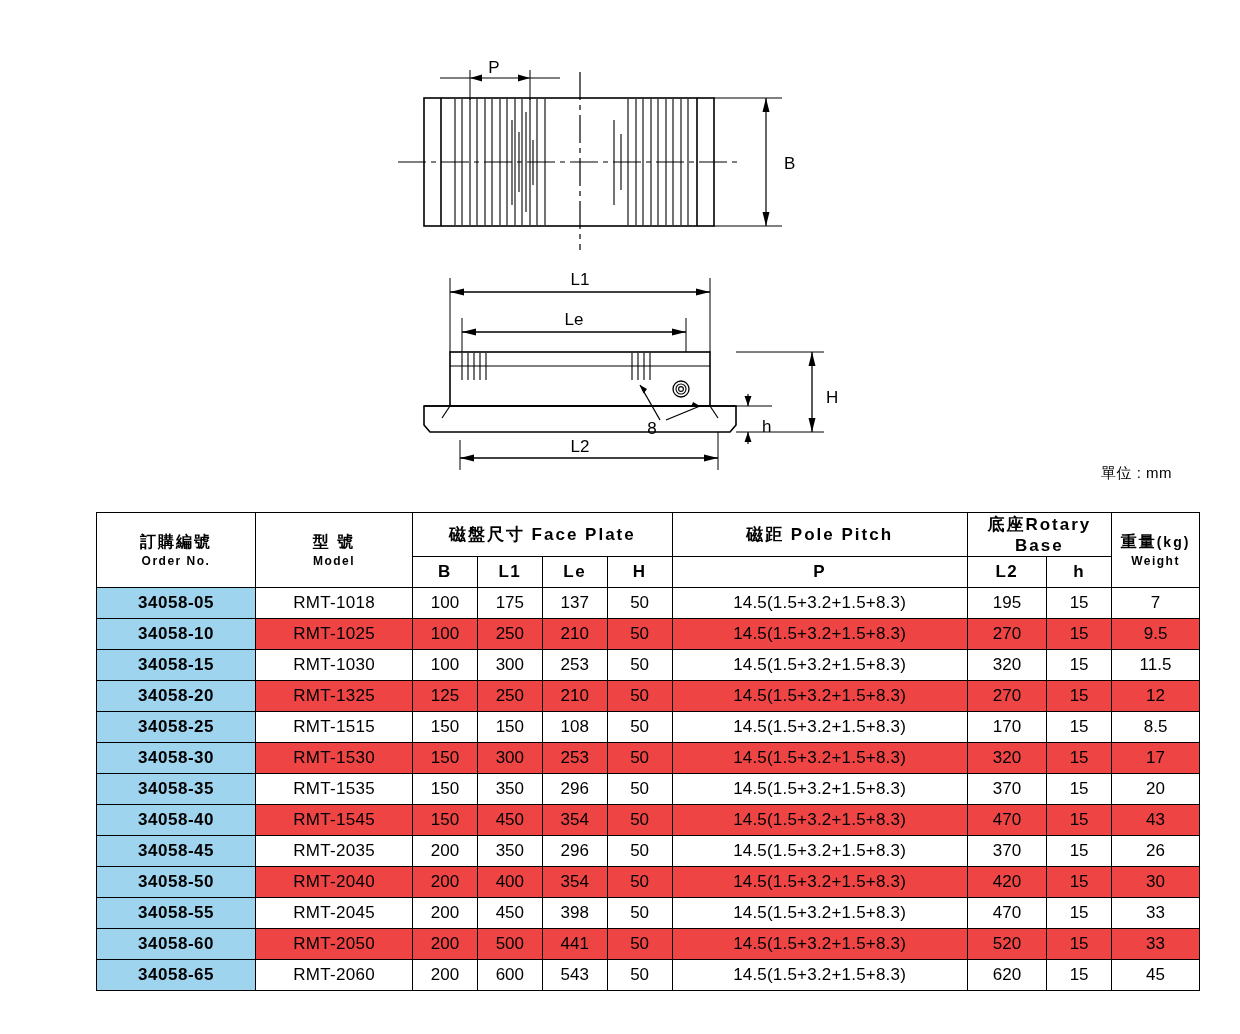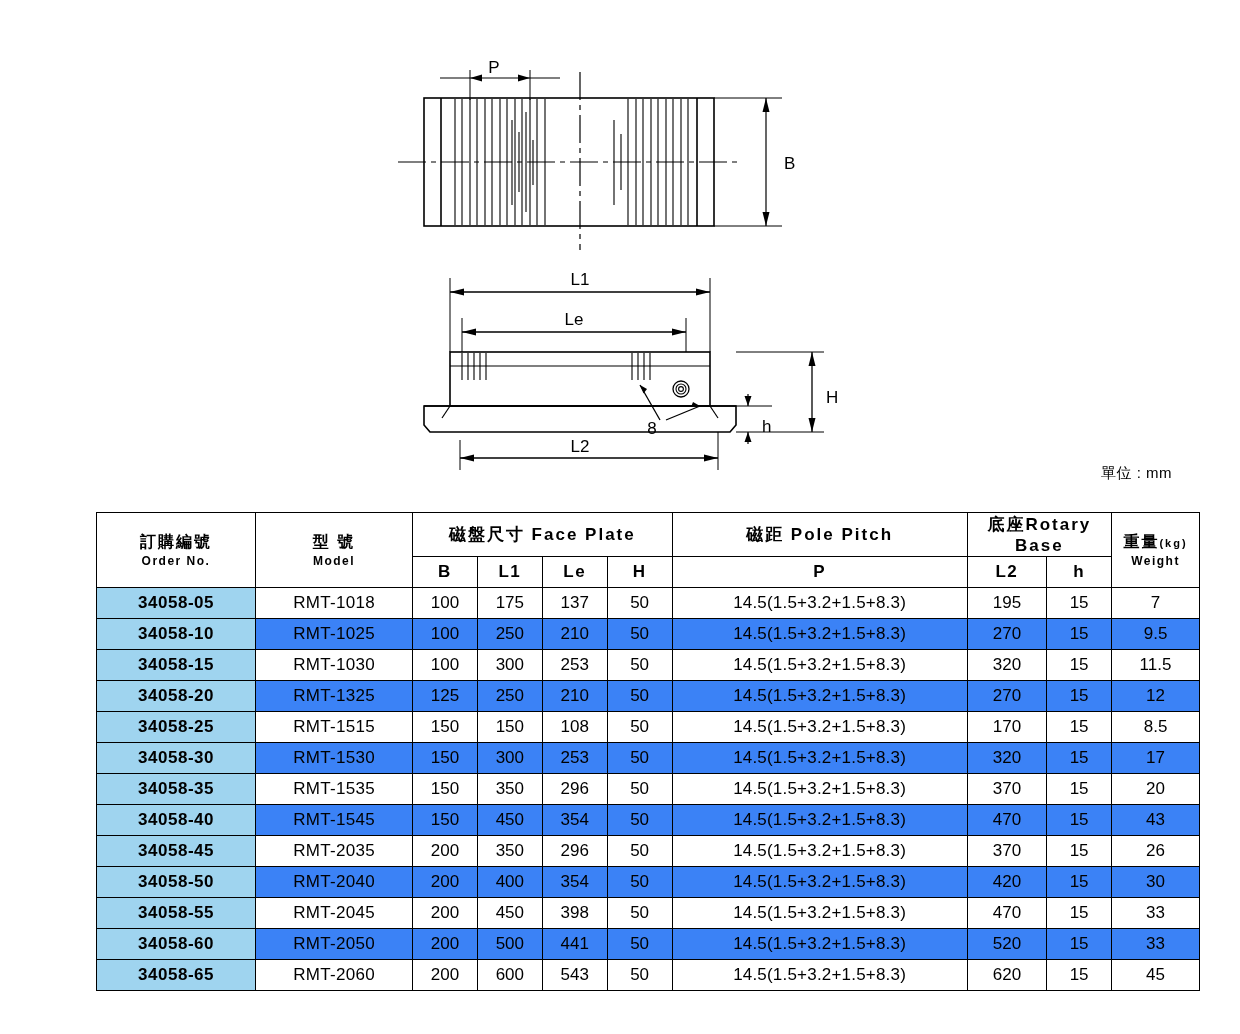--- a/index.html
+++ b/index.html
@@ -72,42 +72,42 @@
     line-height: 1.35;
     padding: 3px 0;
   }
   td.order {
     background: #9fd4ef !important;
     font-weight: bold;
     font-size: 18px;
     letter-spacing: 0.5px;
   }
   tr.alt td {
-    background: #3b82f6;
+    background: #ef4444;
   }
   td.model {
     font-size: 17px;
     letter-spacing: 0.3px;
   }
   td.pole {
     font-size: 17px;
     letter-spacing: 0.2px;
   }
   .col-order { width: 152px; }
   .col-model { width: 150px; }
   .col-b     { width: 62px; }
   .col-l1    { width: 62px; }
   .col-le    { width: 62px; }
   .col-h     { width: 62px; }
   .col-p     { width: 282px; }
   .col-l2    { width: 76px; }
   .col-h2    { width: 62px; }
   .col-w     { width: 84px; }
 
-  .sub-unit { font-size: 11px; }
+  .sub-unit { font-size: 14px; }
 </style>
 </head>
 <body>
 
 <div id="drawing">
   <svg width="1240" height="500" viewBox="0 0 1240 500">
     <g stroke="#000" fill="none" stroke-width="1.6">
 
       <rect x="424" y="98" width="290" height="128"></rect>
 

